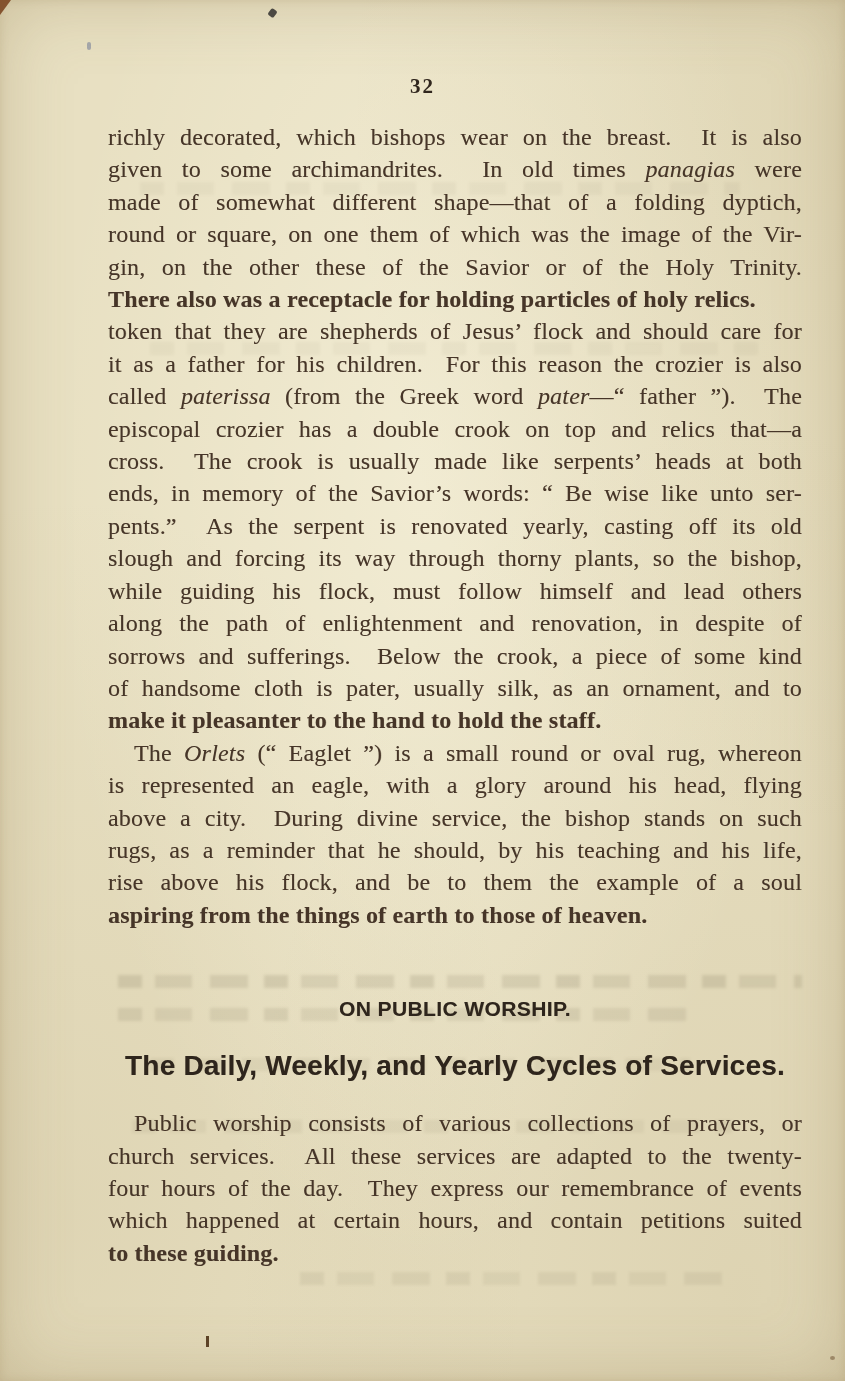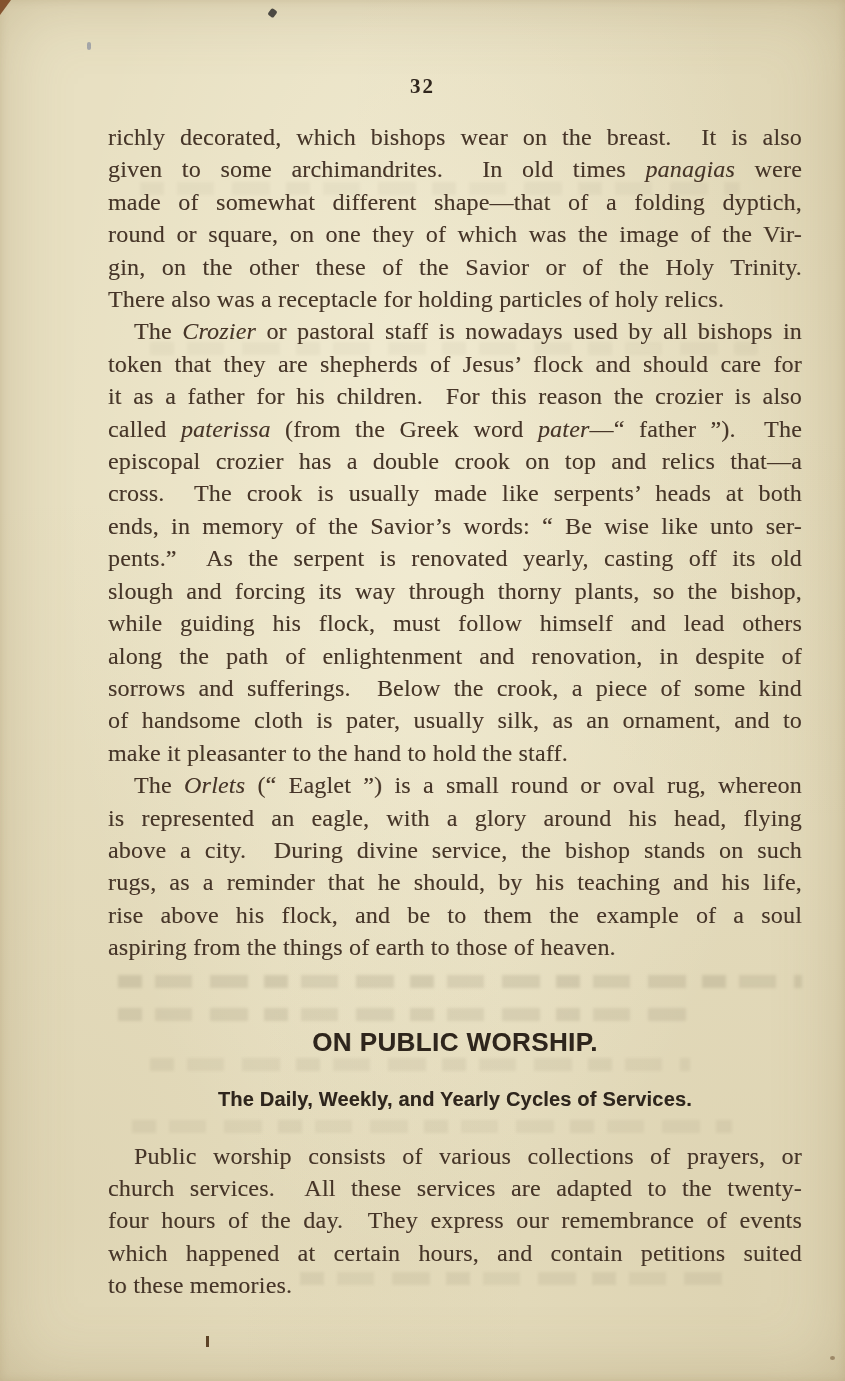--- a/index.html
+++ b/index.html
@@ -28,31 +28,31 @@
     position:absolute; left:108px; top:121px; width:694px;
   }
   .paragraph { margin:0; }
   .pline {
     font-size:24px; line-height:32.4px;
     letter-spacing:.2px;
     white-space:nowrap;
     text-align:justify; text-align-last:justify;
     text-shadow:.3px .3px 0 rgba(60,45,30,.30);
   }
-  .pline.end { text-align-last:left; }
+  .pline.end { text-align-last:left;font-weight:bold; }
   .pline.indent { text-indent:26px; }
   .pline i { font-style:italic; }
   .heading1, .heading2 {
     font-family:"Liberation Sans","DejaVu Sans",sans-serif;
     font-weight:700; text-align:center;
     color:#2e251c; white-space:nowrap;
     text-shadow:.3px .3px 0 rgba(50,40,28,.35);
   }
-  .heading1 { font-size:26px; letter-spacing:.4px; margin:63px 0 0 0; line-height:30px; }
-  .heading2 { font-size:20px; letter-spacing:.2px; margin:28px 0 16px 0; line-height:28px; }
+  .heading1 { font-size:21px; letter-spacing:.4px; margin:63px 0 0 0; line-height:30px; }
+  .heading2 { font-size:28px; letter-spacing:.2px; margin:28px 0 16px 0; line-height:28px; }
   .heading2 + .paragraph { margin-top:27px; }
   
   .ghost {
     position:absolute; height:13px;
     background:repeating-linear-gradient(90deg,
       rgba(112,102,76,.34) 0px, rgba(112,102,76,.34) 24px,
       rgba(112,102,76,0) 24px, rgba(112,102,76,0) 37px,
       rgba(112,102,76,.28) 37px, rgba(112,102,76,.28) 74px,
       rgba(112,102,76,0) 74px, rgba(112,102,76,0) 92px,
       rgba(112,102,76,.31) 92px, rgba(112,102,76,.31) 130px,
@@ -87,26 +87,25 @@
   <div class="ghost" style="left:132px;top:1120px;width:600px;opacity:.26;"></div>
   <div class="ghost" style="left:300px;top:1272px;width:430px;opacity:.30;"></div>
 
   <div class="pagenum">32</div>
 
   <div class="textblock" id="textblock">
       <div class="paragraph">
         <div class="pline">richly decorated, which bishops wear on the breast.&nbsp; It is also</div>
         <div class="pline">given to some archimandrites.&nbsp; In old times <i>panagias</i> were</div>
         <div class="pline">made of somewhat different shape—that of a folding dyptich,</div>
-        <div class="pline">round or square, on one they of which was the image of the Vir-</div>
+        <div class="pline">round or square, on one them of which was the image of the Vir-</div>
         <div class="pline">gin, on the other these of the Savior or of the Holy Trinity.</div>
         <div class="pline end">There also was a receptacle for holding particles of holy relics.</div>
       </div>
       <div class="paragraph">
-        <div class="pline indent">The <i>Crozier</i> or pastoral staff is nowadays used by all bishops in</div>
         <div class="pline">token that they are shepherds of Jesus’ flock and should care for</div>
         <div class="pline">it as a father for his children.&nbsp; For this reason the crozier is also</div>
         <div class="pline">called <i>paterissa</i> (from the Greek word <i>pater</i>—“ father ”).&nbsp; The</div>
         <div class="pline">episcopal crozier has a double crook on top and relics that—a</div>
         <div class="pline">cross.&nbsp; The crook is usually made like serpents’ heads at both</div>
         <div class="pline">ends, in memory of the Savior’s words: “ Be wise like unto ser-</div>
         <div class="pline">pents.”&nbsp; As the serpent is renovated yearly, casting off its old</div>
         <div class="pline">slough and forcing its way through thorny plants, so the bishop,</div>
         <div class="pline">while guiding his flock, must follow himself and lead others</div>
         <div class="pline">along the path of enlightenment and renovation, in despite of</div>
@@ -122,17 +121,17 @@
         <div class="pline">rise above his flock, and be to them the example of a soul</div>
         <div class="pline end">aspiring from the things of earth to those of heaven.</div>
       </div>
       <div class="heading1">ON PUBLIC WORSHIP.</div>
       <div class="heading2">The Daily, Weekly, and Yearly Cycles of Services.</div>
       <div class="paragraph">
         <div class="pline indent">Public worship consists of various collections of prayers, or</div>
         <div class="pline">church services.&nbsp; All these services are adapted to the twenty-</div>
         <div class="pline">four hours of the day.&nbsp; They express our remembrance of events</div>
         <div class="pline">which happened at certain hours, and contain petitions suited</div>
-        <div class="pline end">to these memories.</div>
+        <div class="pline end">to these guiding.</div>
       </div>
     </div>
 
 </div>
 
 </body></html>

